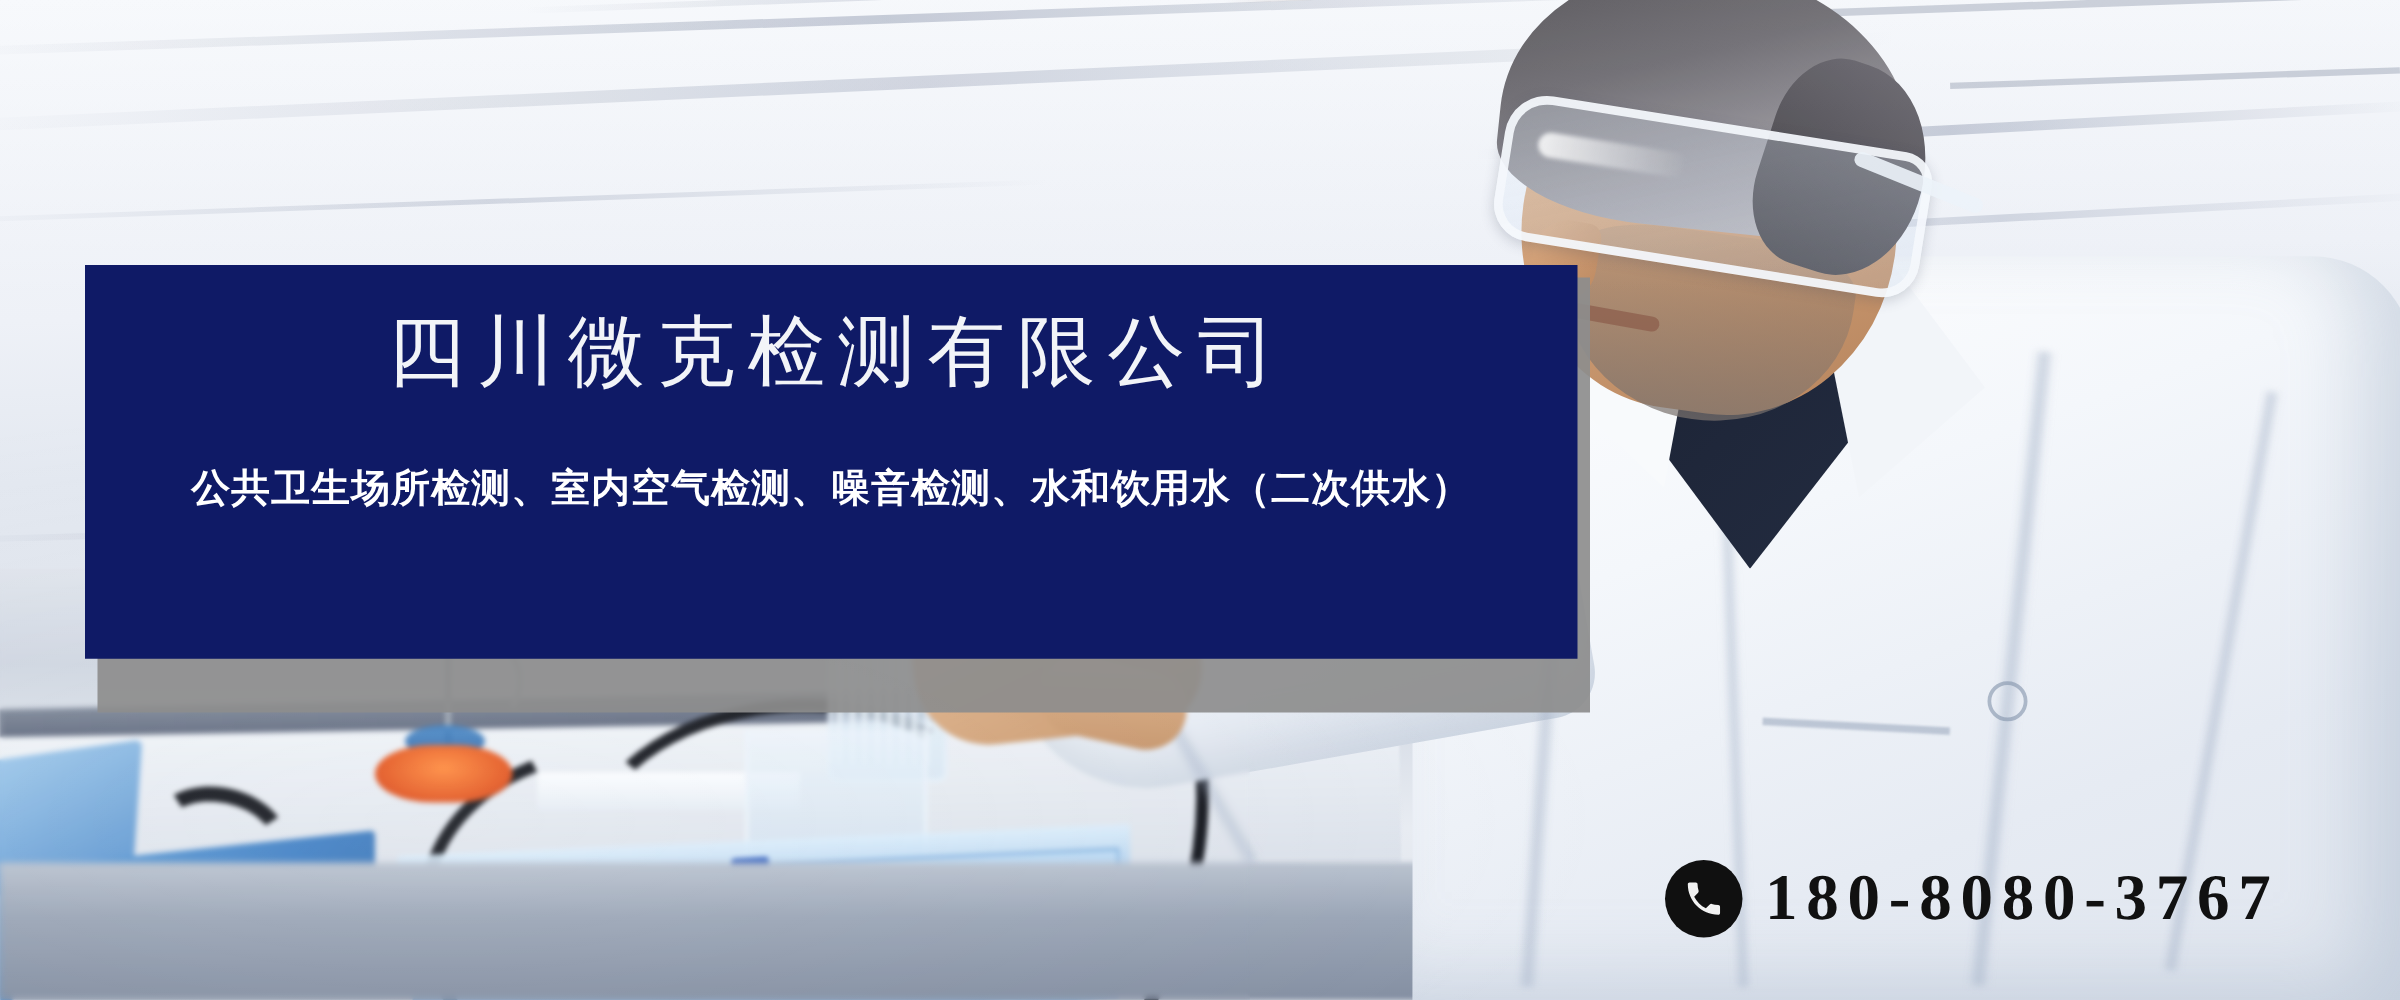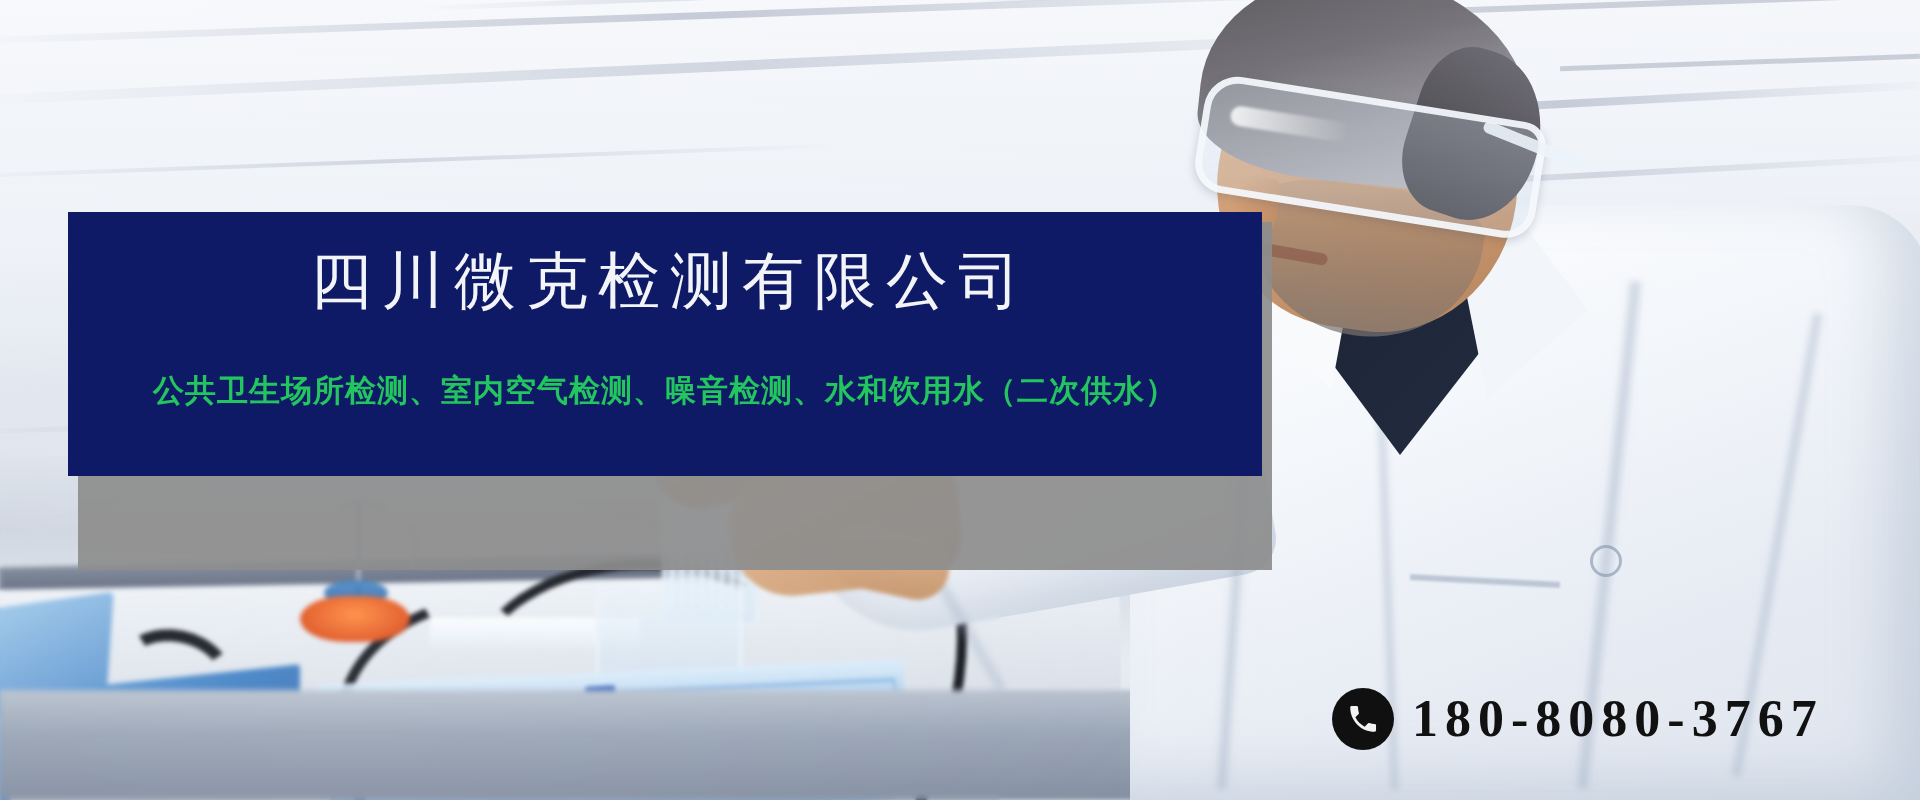--- a/index.html
+++ b/index.html
@@ -249,39 +249,39 @@
     position:absolute;left:0;top:470px;width:1000px;height:330px;
     backdrop-filter:blur(2.2px);pointer-events:none;
   }
 
   
   .panel-shadow{
     position:absolute;left:78px;top:222px;width:1194px;height:348px;
     background:#8d8d8d;opacity:.92;
   }
   .panel{
-    position:absolute;left:68px;top:212px;width:1194px;height:264px;
+    position:absolute;left:68px;top:212px;width:1194px;height:315px;
     background:#0f1a66;
   }
   .panel-inner{
     position:absolute;inset:0;display:flex;flex-direction:column;
     align-items:center;justify-content:flex-start;padding-top:34px;box-sizing:border-box;
   }
   .title-cn{
     color:#f2f4f8;font-size:62px;line-height:1.12;font-weight:400;
     letter-spacing:10px;margin:0;text-indent:10px;
     font-family:"DejaVu Sans","Liberation Sans",sans-serif;
   }
   .title-en{
     color:#e9ecf2;font-size:28px;line-height:1.2;font-weight:300;
     letter-spacing:2.2px;margin:14px 0 0 0;
     font-family:"Liberation Sans","DejaVu Sans",sans-serif;
   }
   .tagline-cn{
-    color:#22c55e;font-size:31px;line-height:1.3;font-weight:700;
+    color:#ffffff;font-size:31px;line-height:1.3;font-weight:700;
     letter-spacing:1px;margin:56px 0 18px 0;white-space:nowrap;
     font-family:Liberation Sans, sans-serif;
   }
 
   
   .phone{
     position:absolute;left:1332px;top:688px;display:flex;align-items:center;gap:18px;
   }
   .phone-icon{
     width:62px;height:62px;border-radius:50%;background:#101010;

